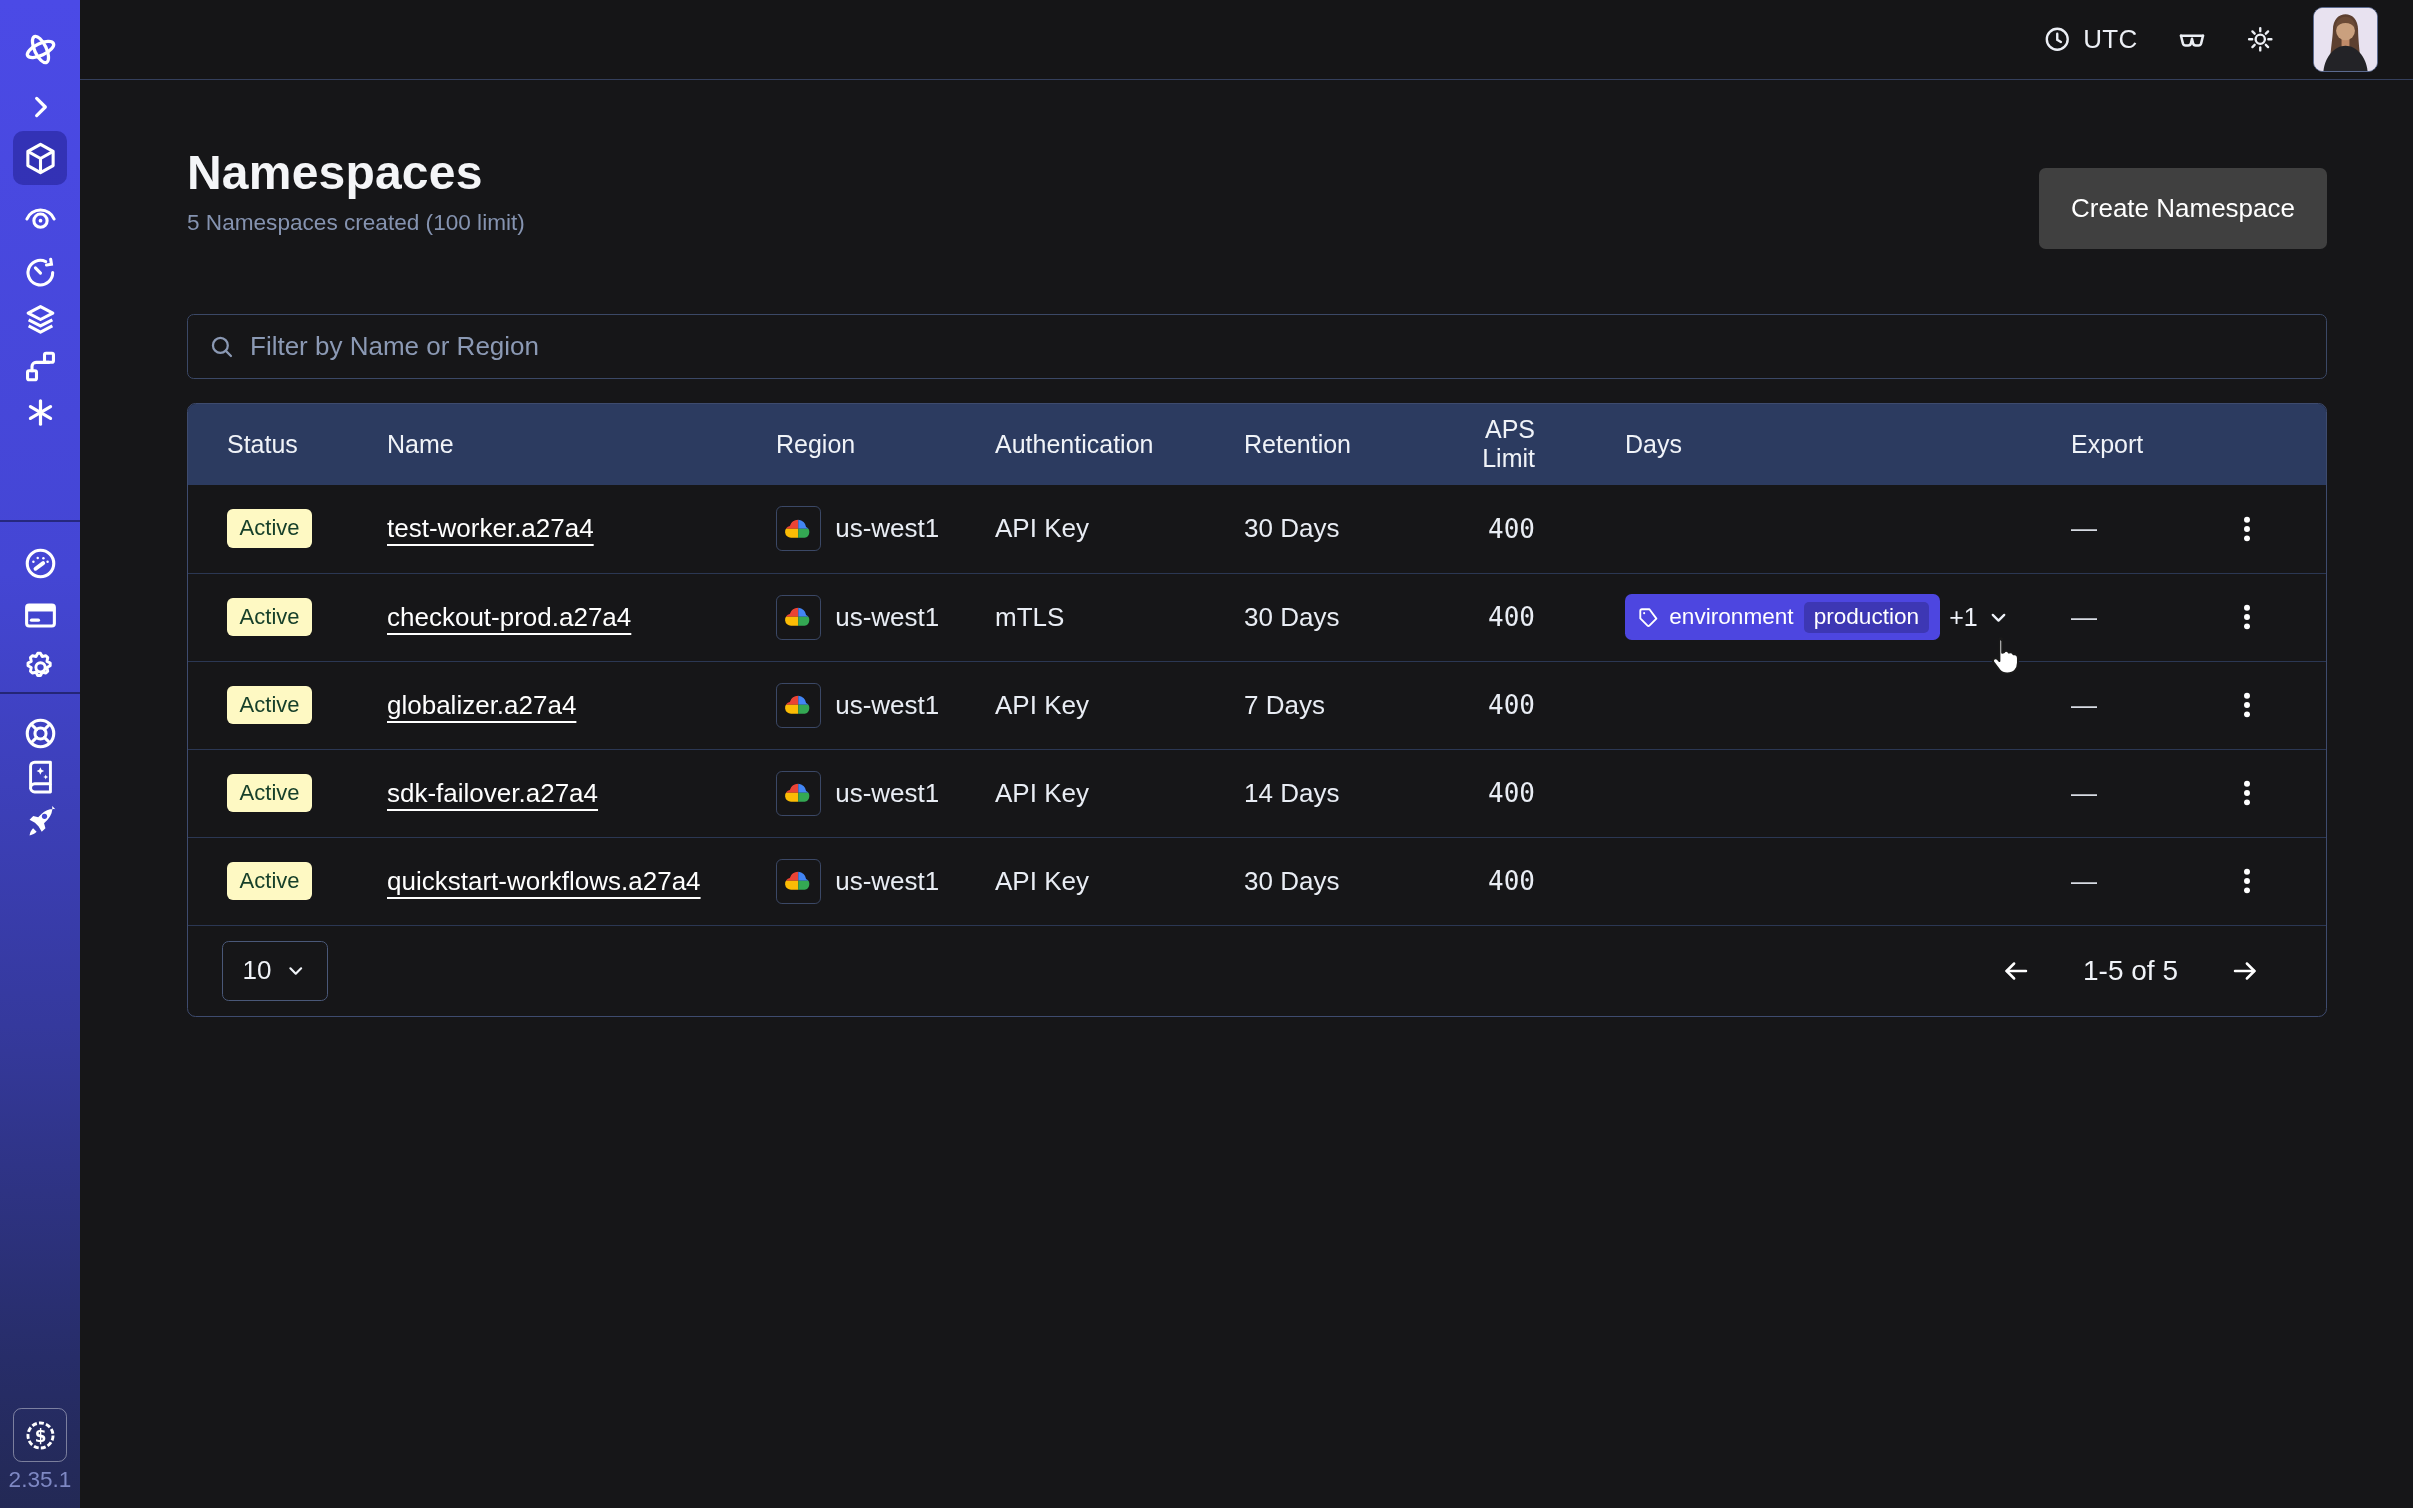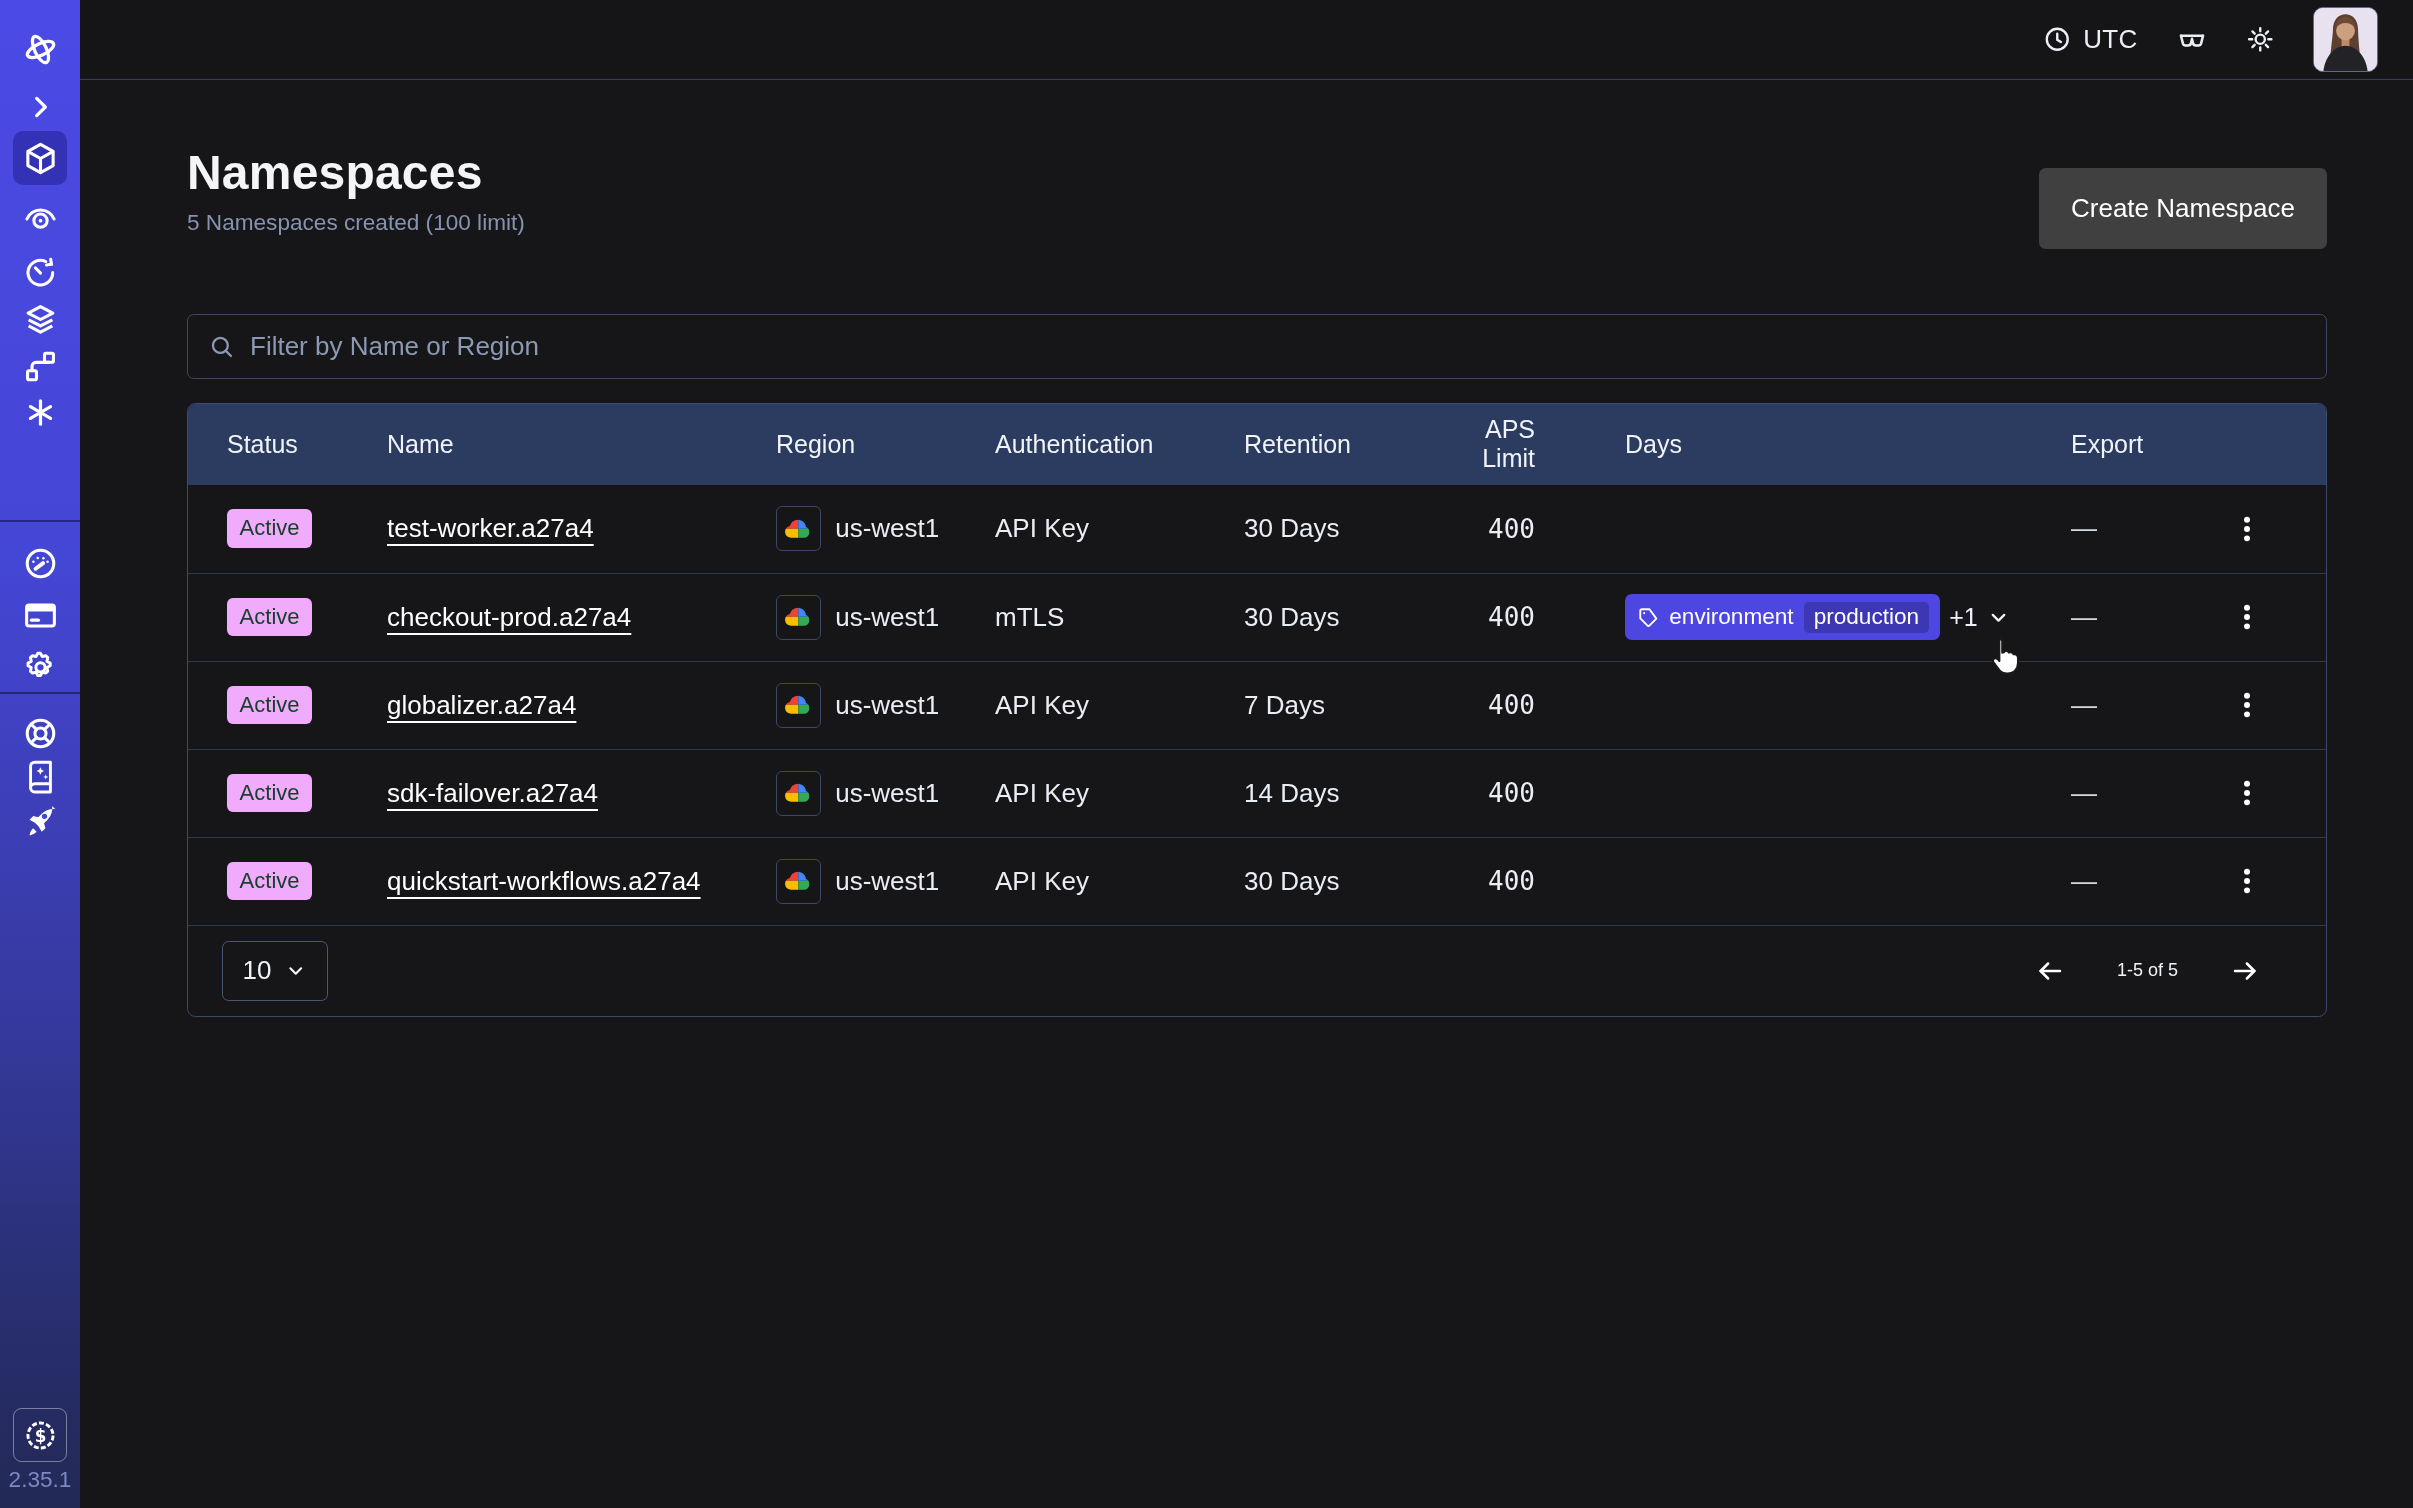--- a/index.html
+++ b/index.html
@@ -76,21 +76,21 @@
   }
   .grid-cols{ display:grid; grid-template-columns:199px 389px 219px 249px 192px 189px 446px 1fr; align-items:center; }
   .thead{ height:81px; background:#2c3b60; color:#f0f3f8; font-size:25px; }
   .th:first-child{ padding-left:39px; }
   .th.right{ text-align:right; padding-right:90px; }
   .tr{ height:88px; border-top:1.7px solid #2b3753; font-size:26px; }
   .tr:first-child{ border-top:none; }
   .td{ display:flex; align-items:center; min-width:0; }
   .td:first-child{ padding-left:39px; }
   .badge{
-    background:#f0abfc; color:#17402a; font-size:22px; font-weight:500;
+    background:#fef9c3; color:#17402a; font-size:22px; font-weight:500;
     padding:5.9px 12.6px; border-radius:5.9px; line-height:1.2;
   }
   .name-link{
     color:#fff; text-decoration:underline; text-underline-offset:6.7px;
     text-decoration-thickness:1.7px; font-size:26px;
   }
   .gcp-box{
     width:45px; height:45px; border:1.7px solid #3b4866; border-radius:5.9px;
     display:flex; align-items:center; justify-content:center; margin-right:14.2px; flex:0 0 auto;
   }
@@ -110,21 +110,21 @@
   .tfoot{
     height:91px; border-top:1.7px solid #2b3753; display:flex; align-items:center;
     justify-content:space-between; padding:0 34px;
   }
   .page-size{
     width:106px; height:60px; border:1.7px solid #4a5878; border-radius:6.7px;
     display:flex; align-items:center; justify-content:center; gap:12.6px;
     color:#f0f3f8; font-size:26px; background:transparent;
   }
   .pager{ display:flex; align-items:center; gap:47px; padding-right:27px; }
-  .pager-range{ font-size:18px; color:#f0f3f8; }
+  .pager-range{ font-size:28px; color:#f0f3f8; }
   .arrow-btn{ background:none; border:none; color:#fff; display:flex; padding:5px; }
 
   
   .cursor{ position:absolute; left:1983px; top:635px; z-index:50; pointer-events:none; }
 </style>
 </head>
 <body>
 
 <nav class="sidebar" data-interactable="false">
   <div class="side-btn" style="top:22px" data-interactable="false">

